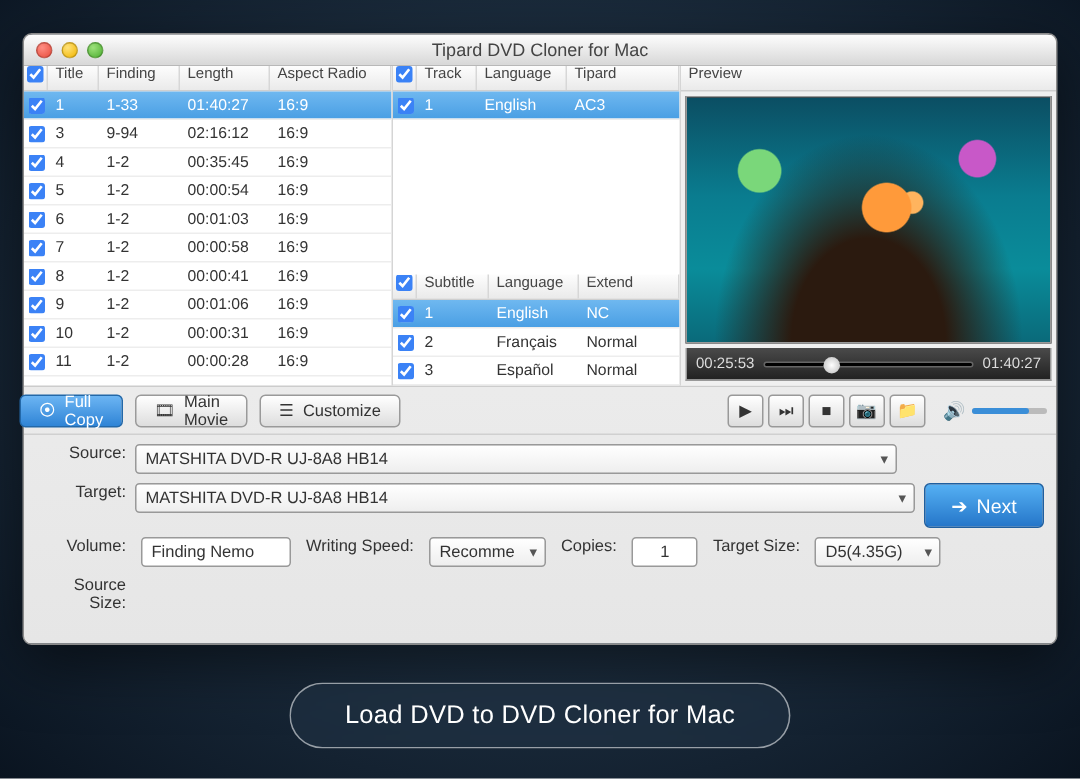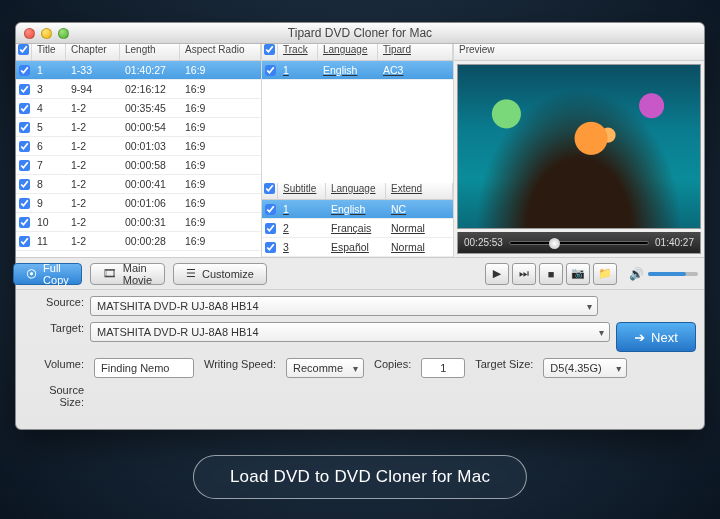--- a/index.html
+++ b/index.html
@@ -27,21 +27,21 @@
   }
   .traffic { display: flex; gap: 6px; margin-left: 8px; }
   .tl { width: 11px; height: 11px; border-radius: 50%; border: 1px solid rgba(0,0,0,0.2); }
   .tl.r { background: radial-gradient(circle at 35% 30%, #ff8e84, #e74c3c); }
   .tl.y { background: radial-gradient(circle at 35% 30%, #ffe27a, #f1b500); }
   .tl.g { background: radial-gradient(circle at 35% 30%, #9ee27c, #4cae30); }
   .titlebar .ttl { position: absolute; left: 0; right: 0; text-align: center; color: #444; font-size: 12px; }
   .upper { display: flex; height: 214px; border-bottom: 1px solid #ccc; background: #fff; }
   .pane { overflow: hidden; }
   .pane-left { width: 246px; border-right: 1px solid #d5d5d5; }
-  .pane-mid  { width: 192px; border-right: 1px solid #d5d5d5; display: flex; flex-direction: column; text-decoration: underline; }
+  .pane-mid  { width: 192px; border-right: 1px solid #d5d5d5; display: flex; flex-direction: column; }
   .pane-right{ flex: 1; background: #f0f0f0; display: flex; flex-direction: column; }
   .hdr-row { display: flex; background: linear-gradient(#fdfdfd,#eaeaea); border-bottom: 1px solid #cfcfcf; height: 17px; }
   .hdr-cell { border-right: 1px solid #d7d7d7; padding: 0 5px; font-size: 10px; color: #444; white-space: nowrap; overflow: hidden; }
   .row { display: flex; border-bottom: 1px solid #ededed; height: 19px; align-items: center; }
   .cell { padding: 0 5px; font-size: 10.5px; color: #333; white-space: nowrap; overflow: hidden; }
   .row.sel { background: linear-gradient(#6fb8f0,#4a9fe4); color: #fff; }
   .row.sel .cell { color: #fff; }
   .cb { width: 16px; display: flex; justify-content: center; }
   .cb input { width: 11px; height: 11px; accent-color:#3b82f6; }
   .mid-gap { flex: 1; background: #fff; }
@@ -103,21 +103,21 @@
   </div>
 
   <div class="upper">
 
     <div class="pane pane-left">
       <div class="hdr-row">
         <div class="hdr-cell cb">
             <input type="checkbox" checked="" style="">
           </div>
         <div class="hdr-cell" style="width:34px">Title</div>
-        <div class="hdr-cell" style="width:54px">Chapter</div>
+        <div class="hdr-cell" style="width:54px">Finding</div>
         <div class="hdr-cell" style="width:60px">Length</div>
         <div class="hdr-cell" style="flex:1">Aspect Radio</div>
       </div>
       <div id="titles-body">
           <div class="row sel">
             <div class="cell cb">
               <input type="checkbox" checked="" style="">
             </div>
   <div class="cell" style="width:34px">1</div>
   <div class="cell" style="width:54px">1-33</div>

